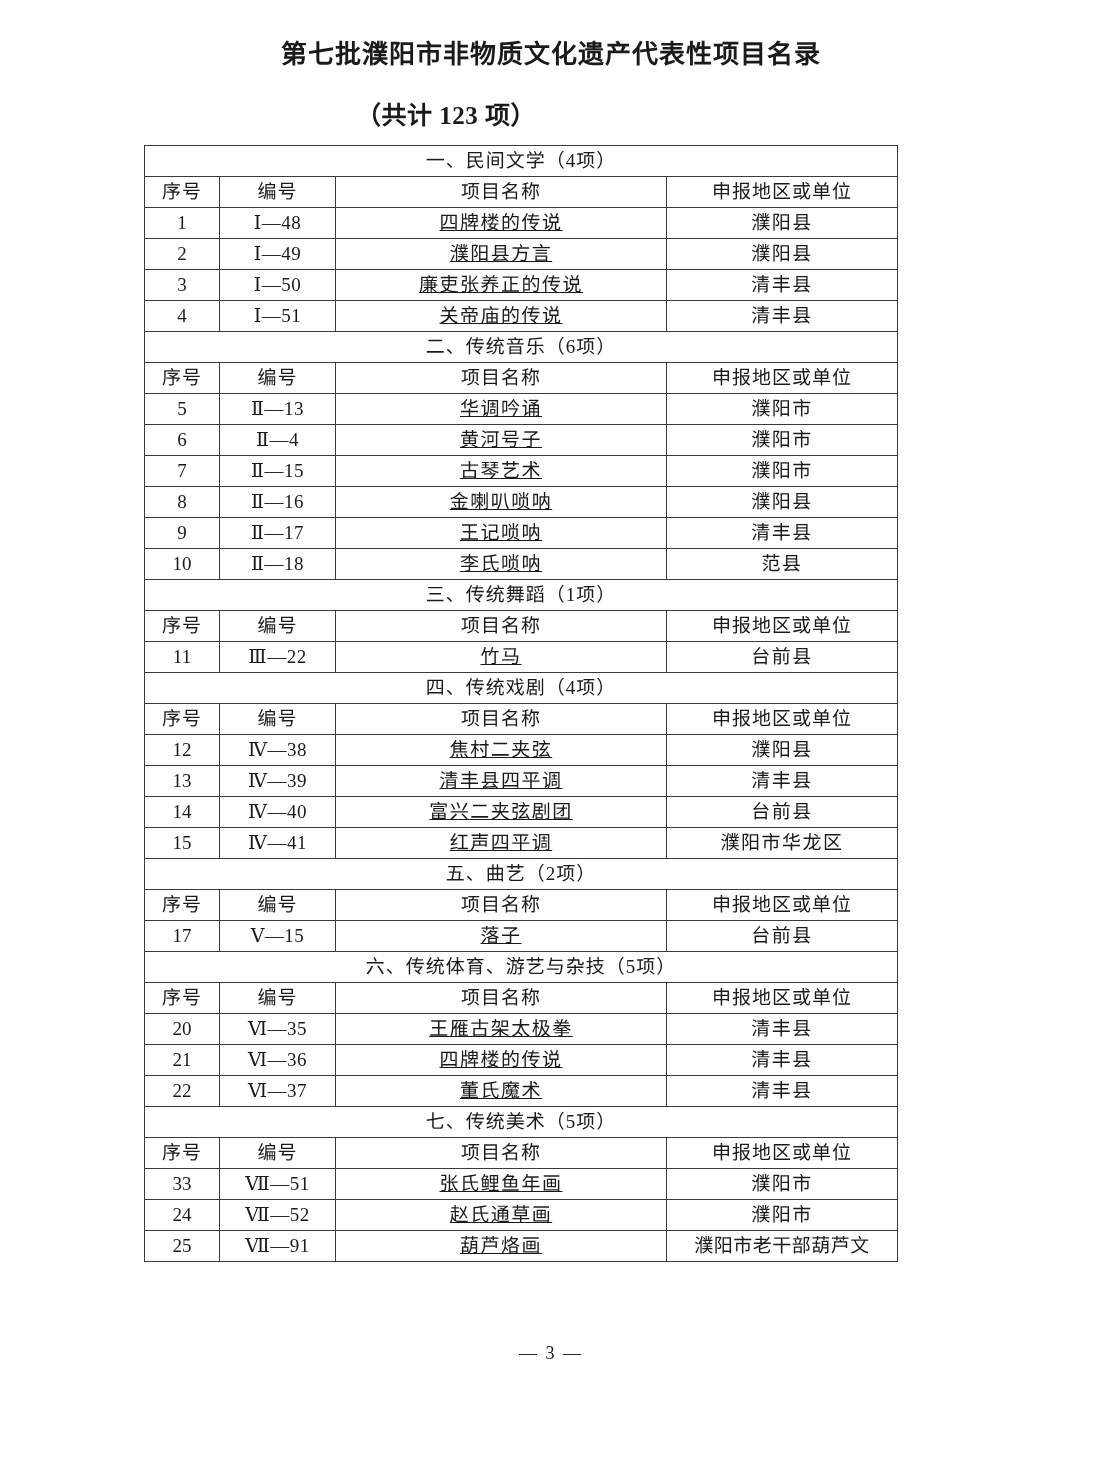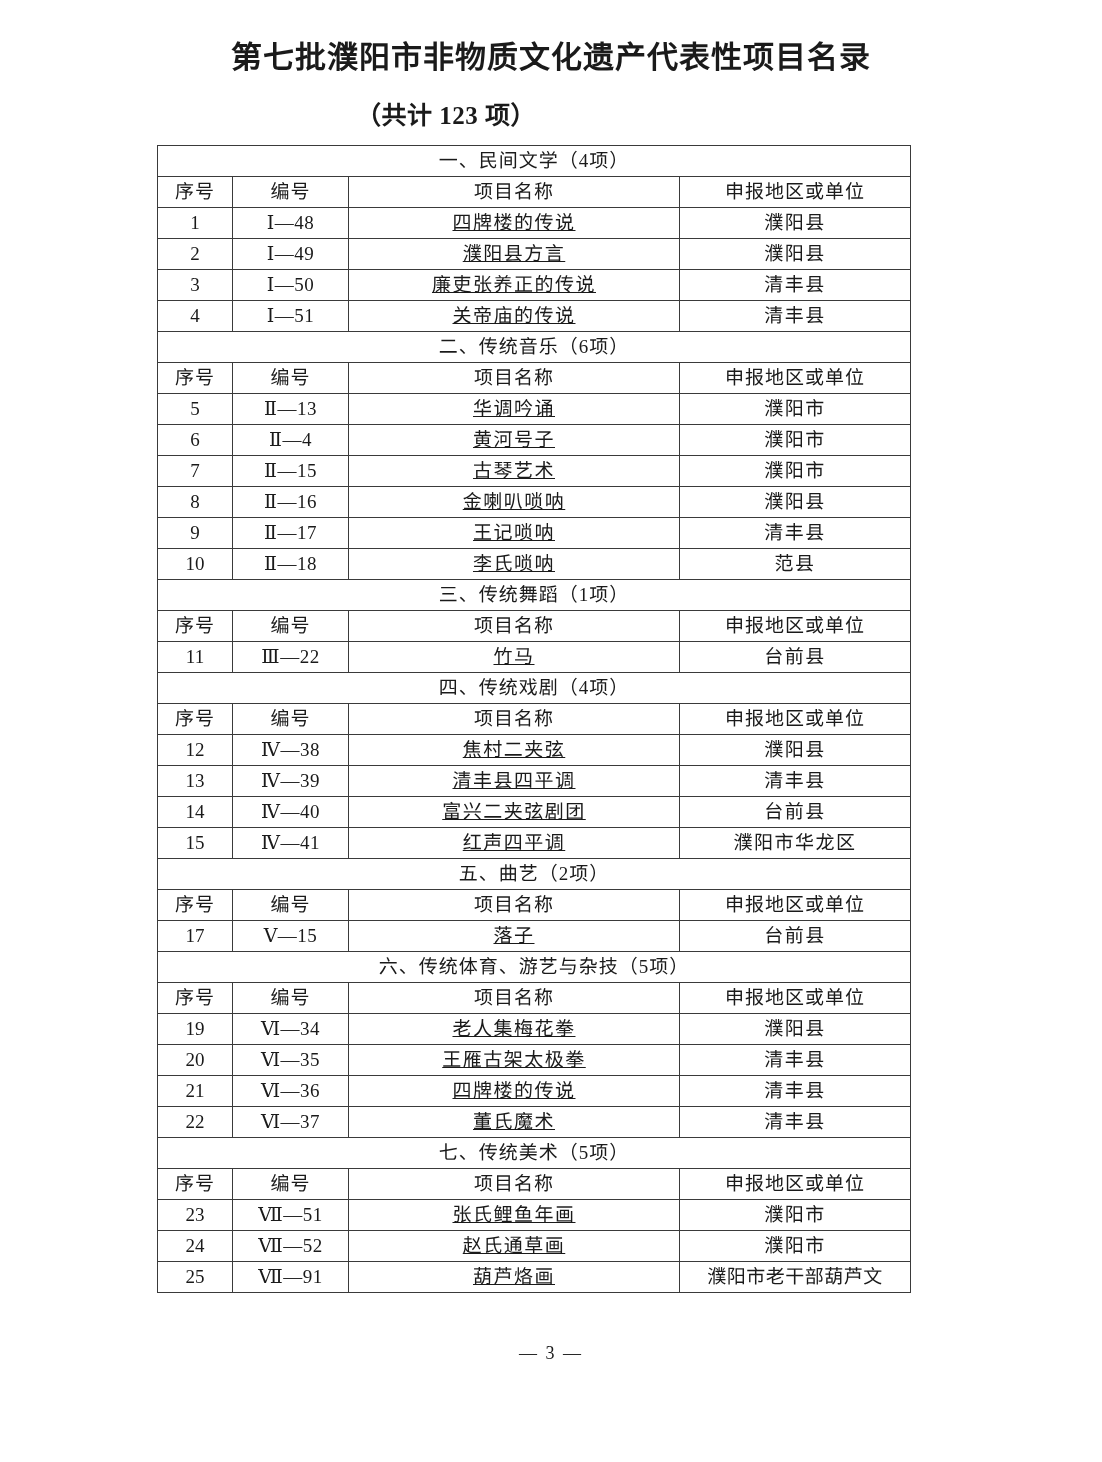--- a/index.html
+++ b/index.html
@@ -19,21 +19,21 @@
     overflow: hidden;
   }
 
   
   .doc-title {
     position: absolute;
     top: 38px;
     left: 0;
     width: 1102px;
     text-align: center;
-    font-size: 31px;
+    font-size: 26px;
     font-weight: bold;
     letter-spacing: 1px;
     line-height: 1.3;
     white-space: nowrap;
   }
   .doc-subtitle {
     position: absolute;
     top: 100px;
     left: 0;
     width: 892px;
@@ -41,21 +41,21 @@
     font-size: 25px;
     font-weight: bold;
     letter-spacing: 0.5px;
     line-height: 1.3;
     white-space: nowrap;
   }
 
   
   .table-wrap {
     position: absolute;
-    left: 157px;
+    left: 144px;
     top: 145px;
     width: 753px;
   }
   table.listing {
     border-collapse: collapse;
     width: 753px;
     table-layout: fixed;
   }
   table.listing td {
     border: 1px solid #3a3a3a;
@@ -275,26 +275,20 @@
           <tr>
             <td class="section-row" colspan="4">六、传统体育、游艺与杂技（5项）</td>
           </tr>
           <tr>
             <td class="col-head">序号</td>
             <td class="col-head">编号</td>
             <td class="col-head">项目名称</td>
             <td class="col-head">申报地区或单位</td>
           </tr>
           <tr>
-            <td class="cell-seq">19</td>
-            <td class="cell-code">Ⅵ—34</td>
-            <td class="cell-name">老人集梅花拳</td>
-            <td class="cell-unit">濮阳县</td>
-          </tr>
-          <tr>
             <td class="cell-seq">20</td>
             <td class="cell-code">Ⅵ—35</td>
             <td class="cell-name">王雁古架太极拳</td>
             <td class="cell-unit">清丰县</td>
           </tr>
           <tr>
             <td class="cell-seq">21</td>
             <td class="cell-code">Ⅵ—36</td>
             <td class="cell-name">四牌楼的传说</td>
             <td class="cell-unit">清丰县</td>
@@ -308,21 +302,21 @@
           <tr>
             <td class="section-row" colspan="4">七、传统美术（5项）</td>
           </tr>
           <tr>
             <td class="col-head">序号</td>
             <td class="col-head">编号</td>
             <td class="col-head">项目名称</td>
             <td class="col-head">申报地区或单位</td>
           </tr>
           <tr>
-            <td class="cell-seq">23</td>
+            <td class="cell-seq">33</td>
             <td class="cell-code">Ⅶ—51</td>
             <td class="cell-name">张氏鲤鱼年画</td>
             <td class="cell-unit">濮阳市</td>
           </tr>
           <tr>
             <td class="cell-seq">24</td>
             <td class="cell-code">Ⅶ—52</td>
             <td class="cell-name">赵氏通草画</td>
             <td class="cell-unit">濮阳市</td>
           </tr>

